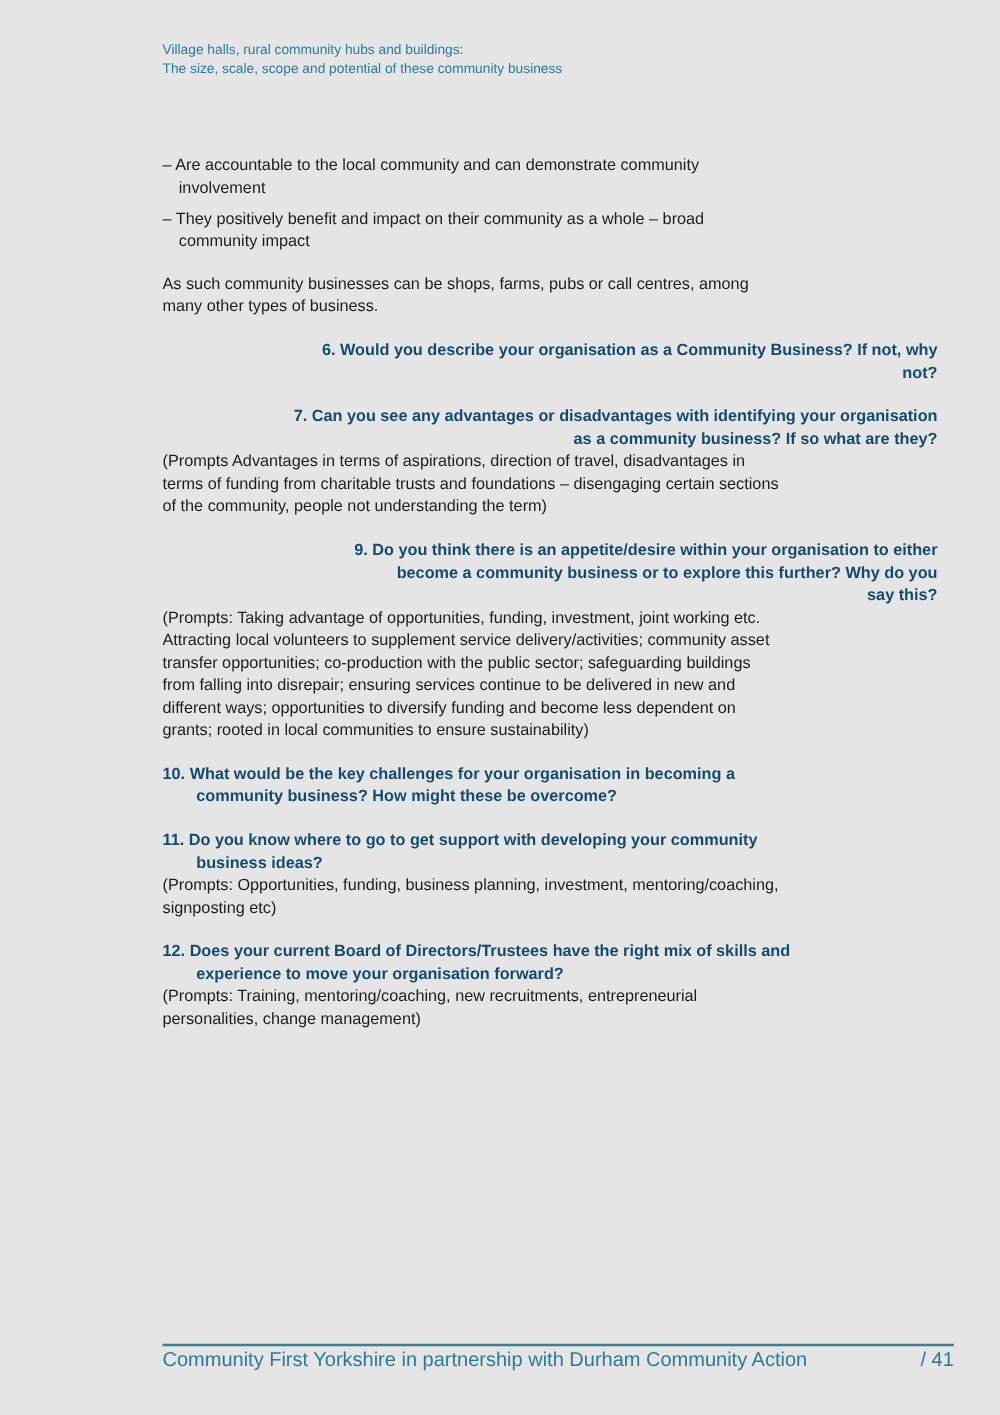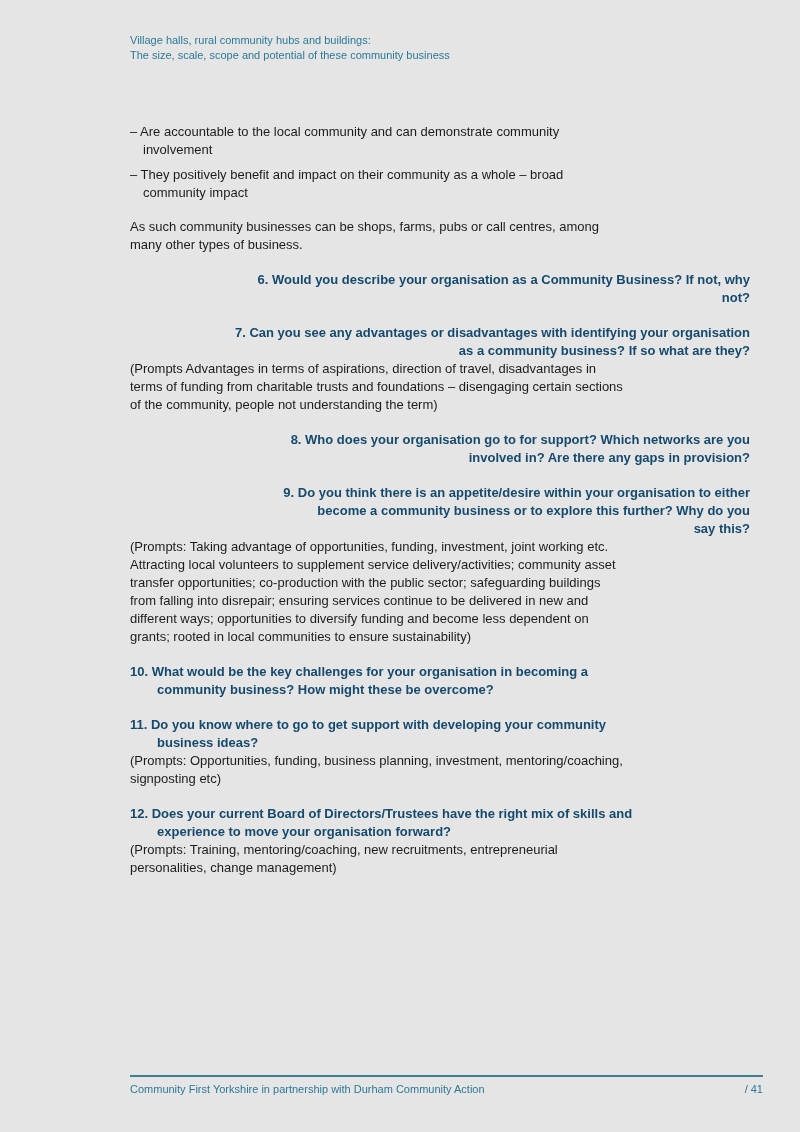--- a/index.html
+++ b/index.html
@@ -51,21 +51,21 @@
     height: 2px;
     background: #3a7f92;
   }
   .page-footer {
     position: absolute;
     left: 130px;
     top: 1082px;
     width: 633px;
     display: flex;
     justify-content: space-between;
-    font-size: 11px;
+    font-size: 16px;
     line-height: 14px;
     color: #2b7a99;
     gap: 42px;
   }
 </style>
 </head>
 <body>
 
 <div class="page">
 
@@ -90,24 +90,20 @@
     </section>
 
     <section>
       <div class="q-heading indent-1"><span>7.</span> <span class="pre">Can you see any advantages or disadvantages with identifying your organisation
 as a community business? If so what are they?</span></div>
       <p class="prompts-para pre">(Prompts Advantages in terms of aspirations, direction of travel, disadvantages in
 terms of funding from charitable trusts and foundations – disengaging certain sections
 of the community, people not understanding the term)</p>
     </section>
 
-    <section>
-      <div class="q-heading indent-1"><span>8.</span> <span class="pre">Who does your organisation go to for support? Which networks are you
-involved in? Are there any gaps in provision?</span></div>
-    </section>
 
     <section>
       <div class="q-heading indent-1"><span>9.</span> <span class="pre">Do you think there is an appetite/desire within your organisation to either
 become a community business or to explore this further? Why do you
 say this?</span></div>
       <p class="prompts-para pre">(Prompts: Taking advantage of opportunities, funding, investment, joint working etc.
 Attracting local volunteers to supplement service delivery/activities; community asset
 transfer opportunities; co-production with the public sector; safeguarding buildings
 from falling into disrepair; ensuring services continue to be delivered in new and
 different ways; opportunities to diversify funding and become less dependent on

